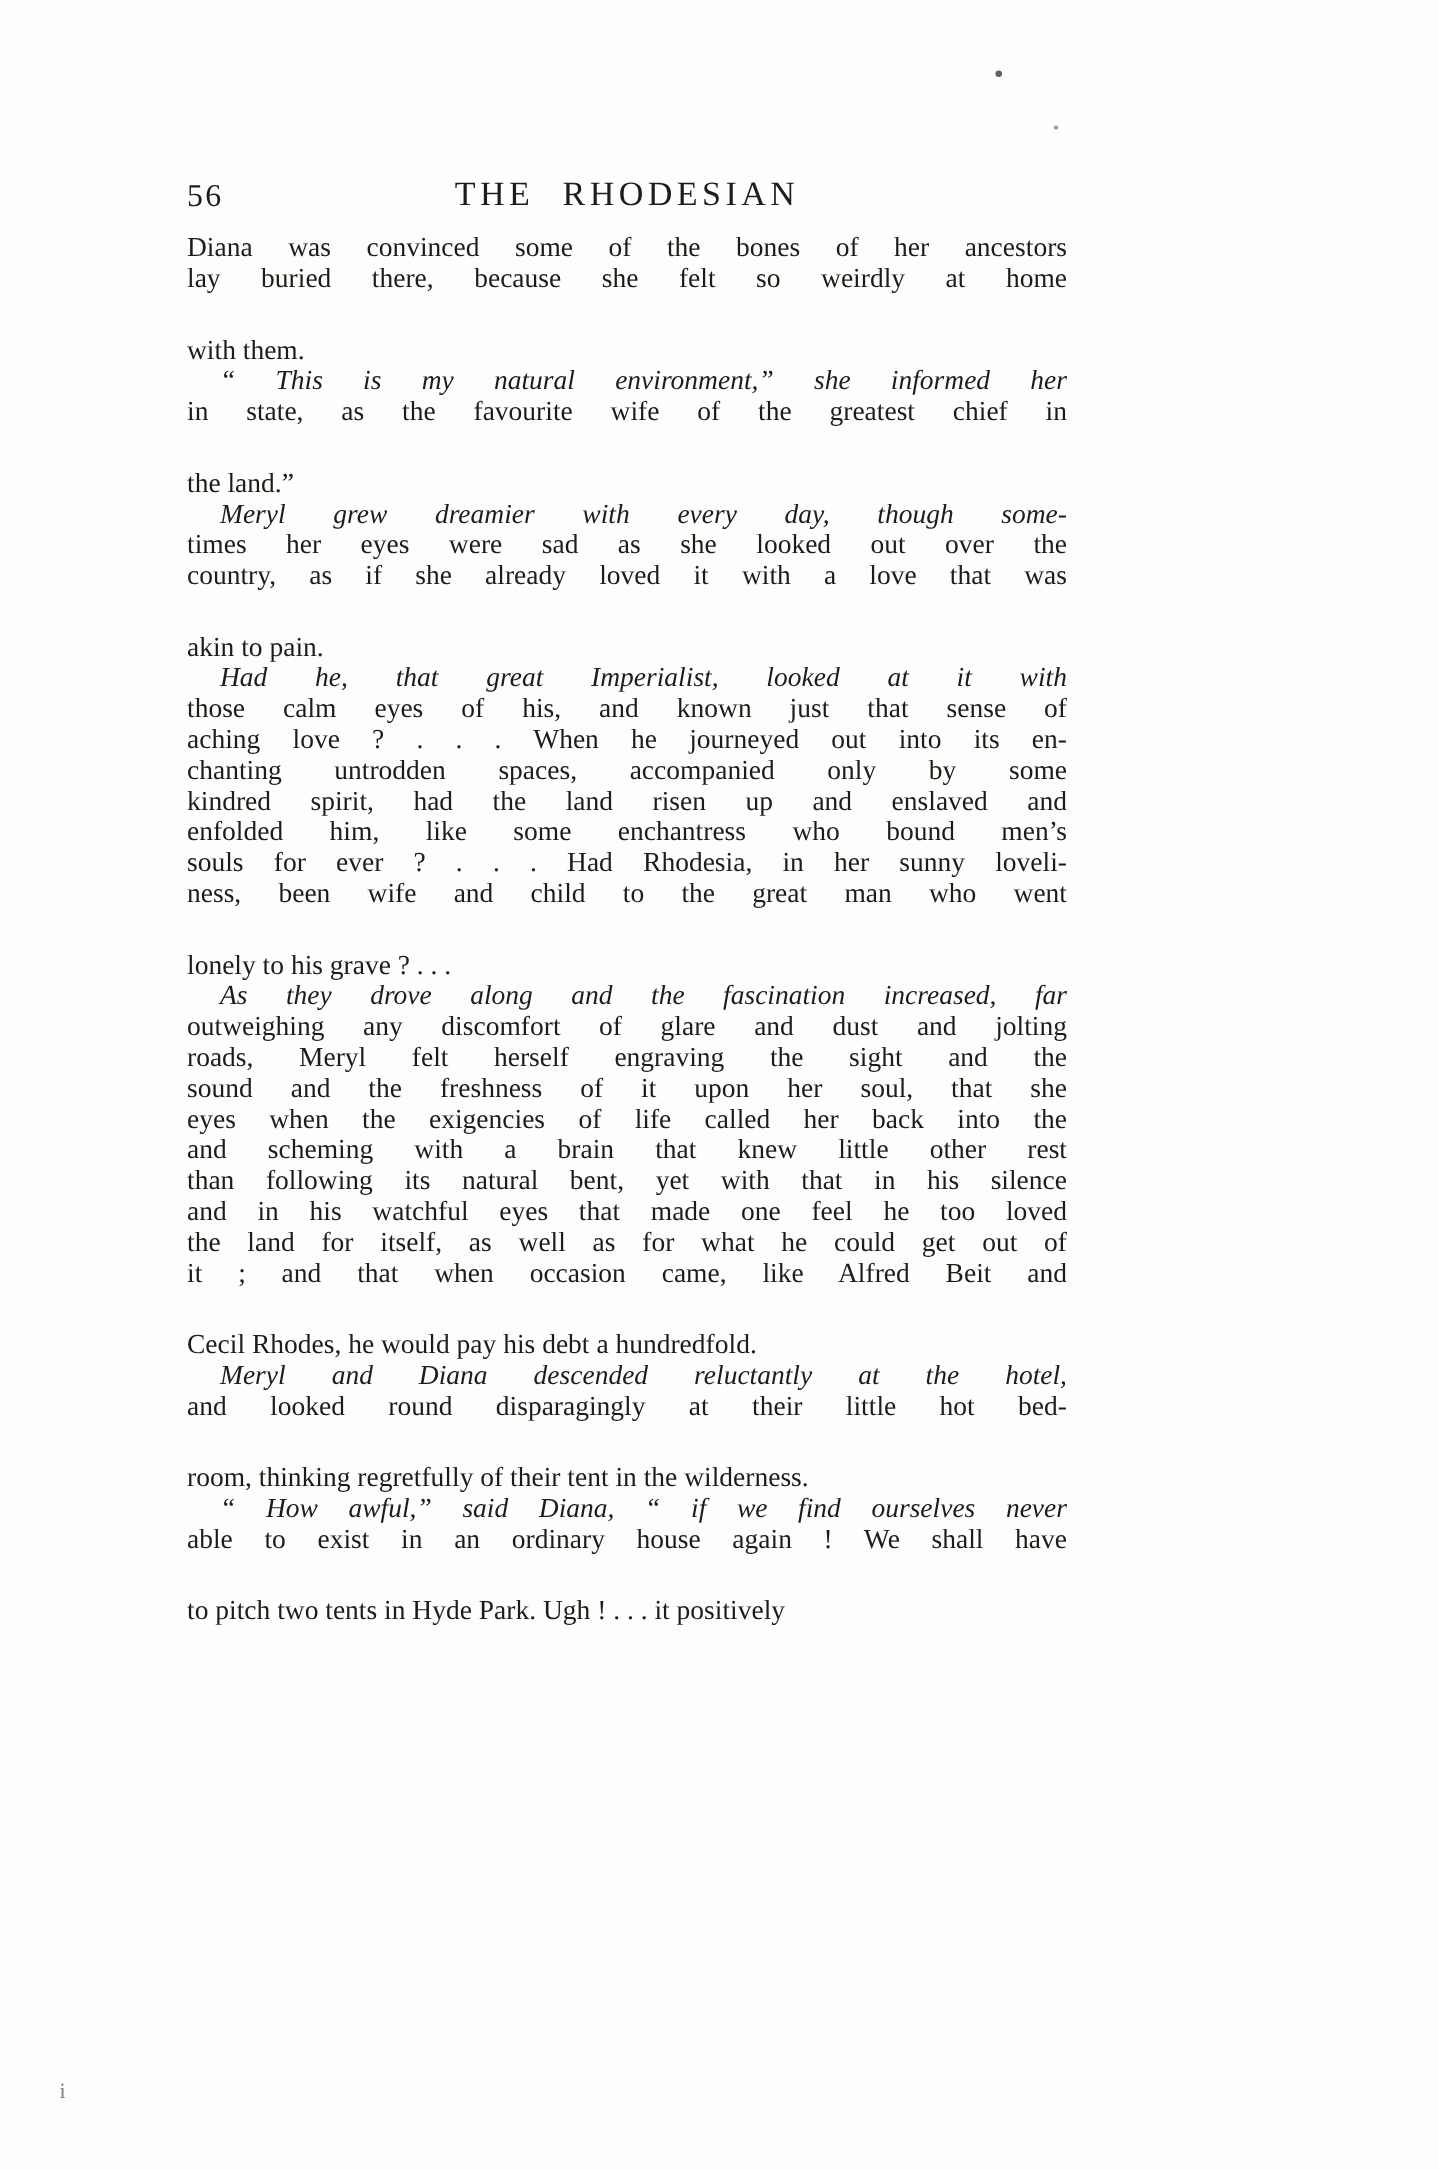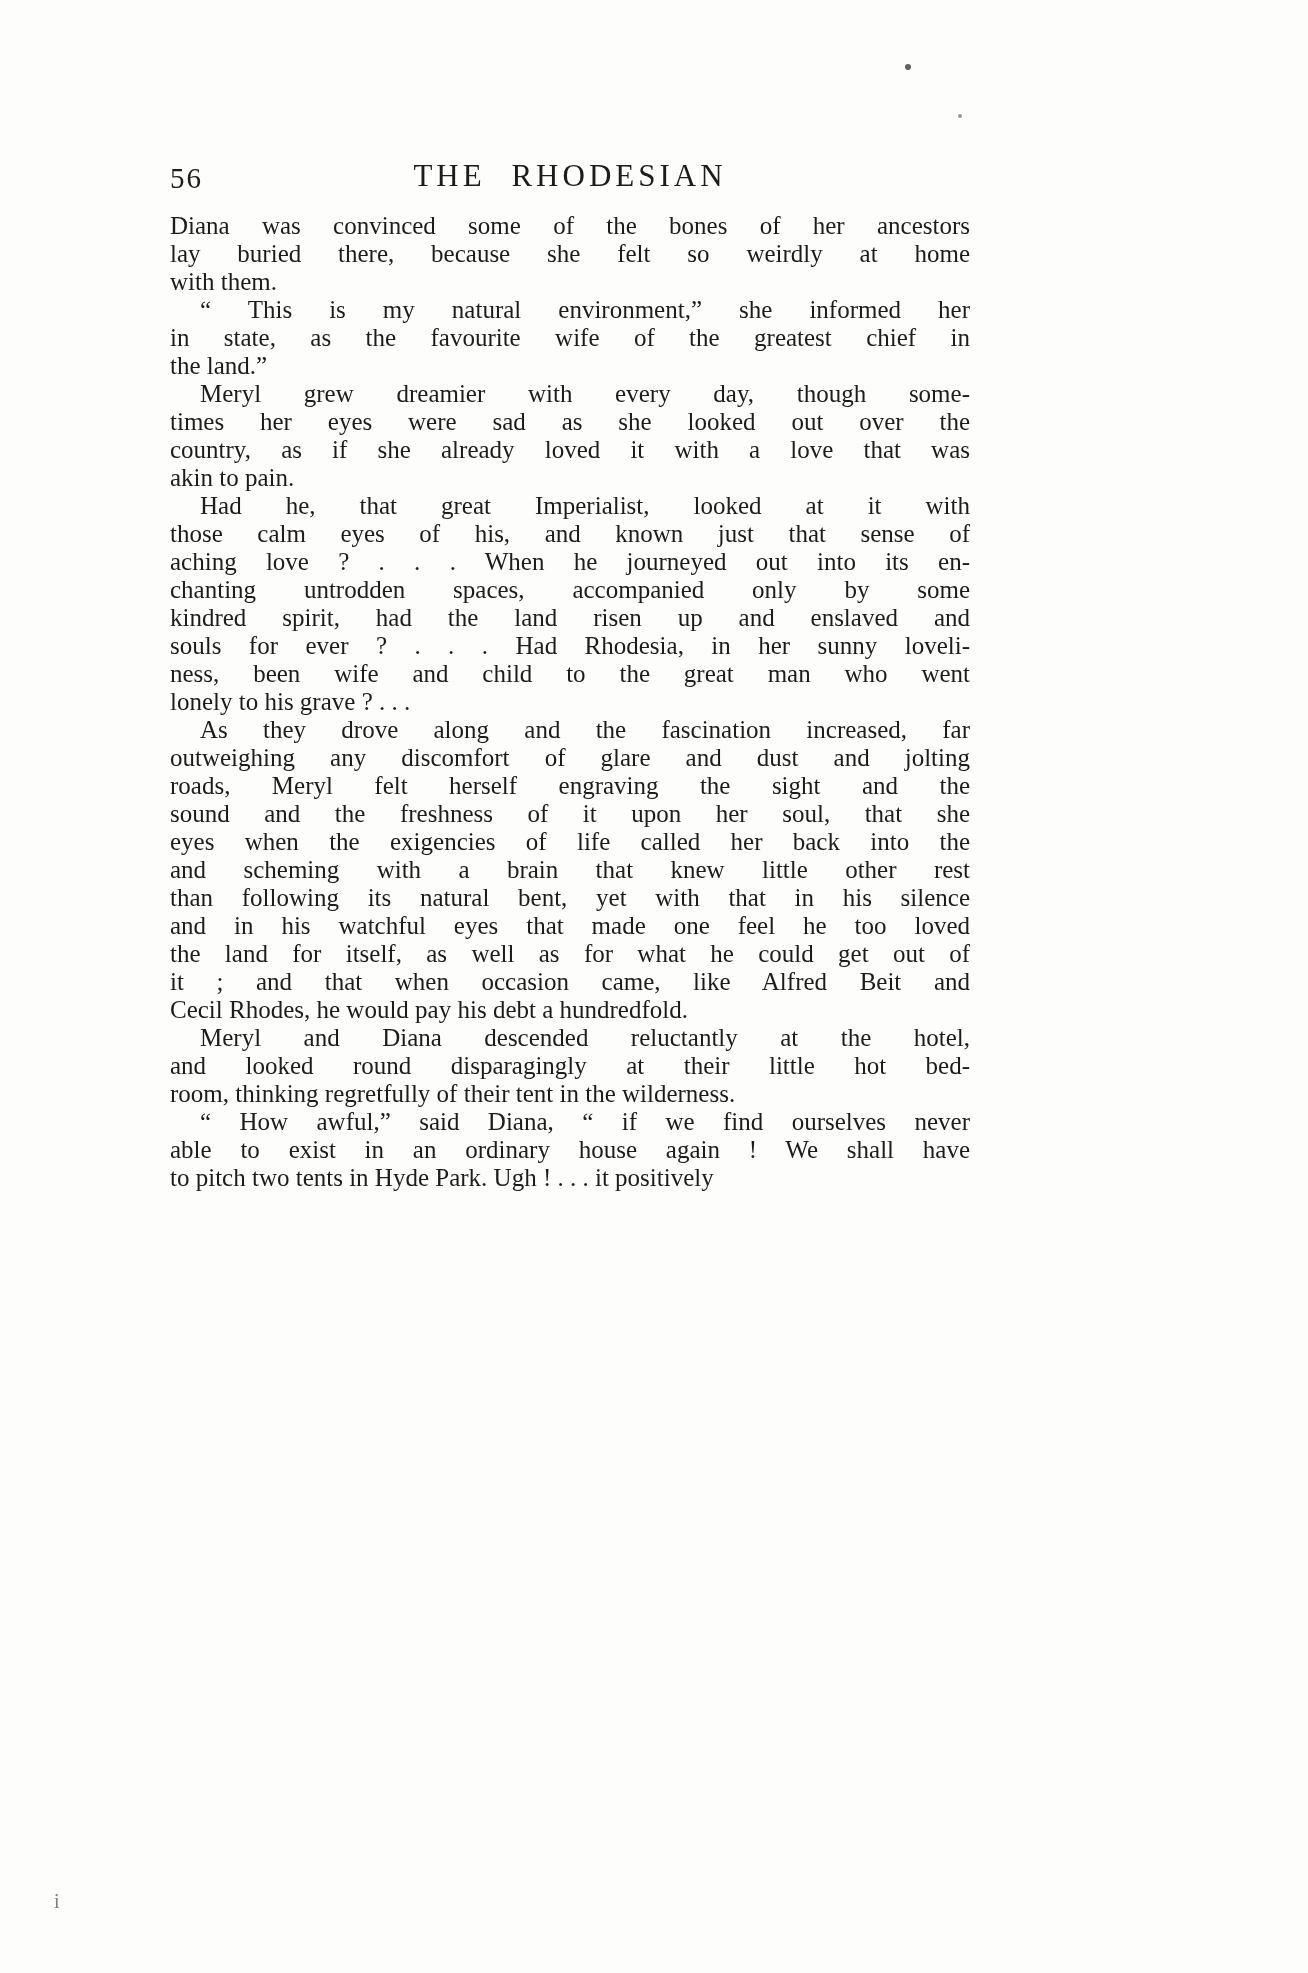--- a/index.html
+++ b/index.html
@@ -41,22 +41,22 @@
     top: 212px;
     width: 800px;
     font-size: 25px;
     line-height: 28px;
   }
   .paragraph { margin: 0; }
   .line {
     text-align: justify;
     text-align-last: justify;
   }
-  .line.last { text-align-last: left; }
-  .line.indent { text-indent: 30px; }
+  .line.last { text-align-last: left; margin-top: 37px; }
+  .line.indent { text-indent: 30px; font-style: italic; }
   .speck {
     position: absolute;
     width: 6px;
     height: 6px;
     border-radius: 50%;
     background: #3a3a3a;
     opacity: 0.8;
   }
   .speck-1 { left: 905px; top: 64px; }
   .speck-2 { left: 958px; top: 114px; width: 4px; height: 4px; opacity: 0.5; }
@@ -97,20 +97,21 @@
         <div class="line">times her eyes were sad as she looked out over the</div>
         <div class="line">country, as if she already loved it with a love that was</div>
         <div class="line last">akin to pain.</div>
       </div>
       <div class="paragraph">
         <div class="line indent">Had he, that great Imperialist, looked at it with</div>
         <div class="line">those calm eyes of his, and known just that sense of</div>
         <div class="line">aching love ? . . . When he journeyed out into its en-</div>
         <div class="line">chanting untrodden spaces, accompanied only by some</div>
         <div class="line">kindred spirit, had the land risen up and enslaved and</div>
+        <div class="line">enfolded him, like some enchantress who bound men’s</div>
         <div class="line">souls for ever ? . . . Had Rhodesia, in her sunny loveli-</div>
         <div class="line">ness, been wife and child to the great man who went</div>
         <div class="line last">lonely to his grave ? . . .</div>
       </div>
       <div class="paragraph">
         <div class="line indent">As they drove along and the fascination increased, far</div>
         <div class="line">outweighing any discomfort of glare and dust and jolting</div>
         <div class="line">roads, Meryl felt herself engraving the sight and the</div>
         <div class="line">sound and the freshness of it upon her soul, that she</div>
         <div class="line">eyes when the exigencies of life called her back into the</div>

